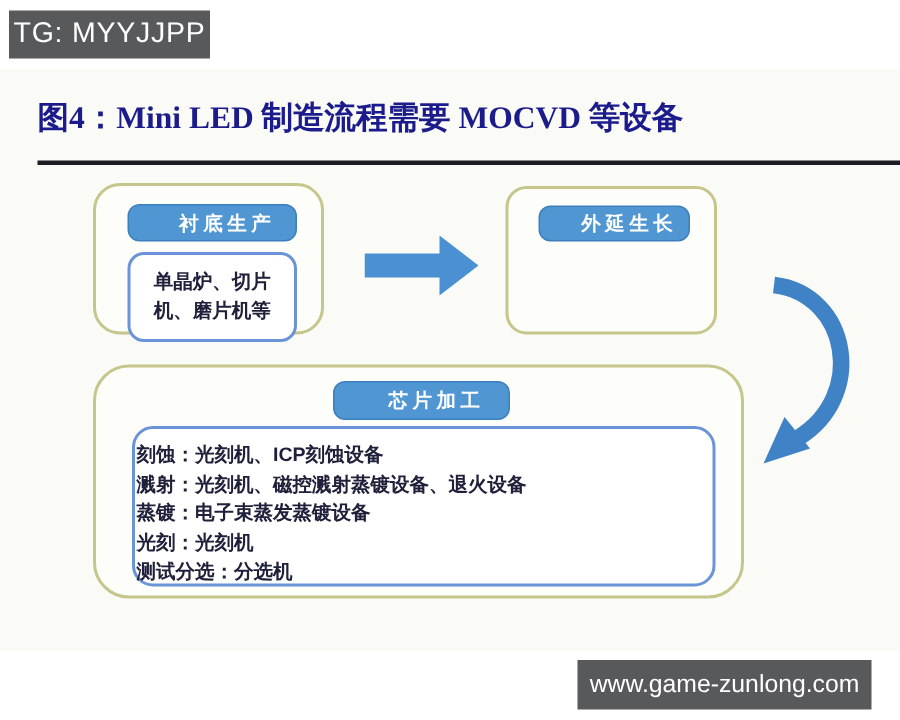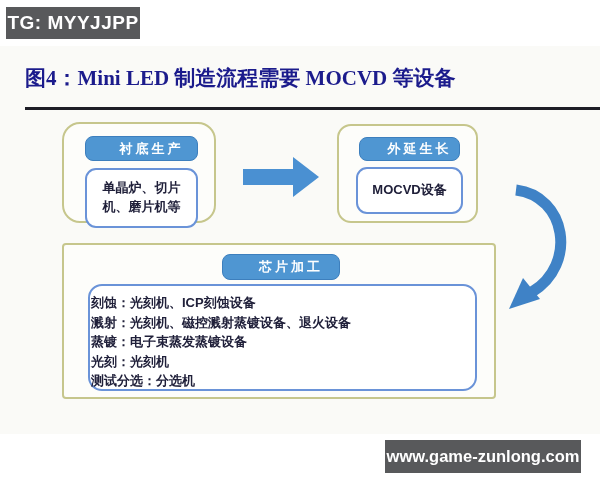--- a/index.html
+++ b/index.html
@@ -3,21 +3,21 @@
 <meta charset="utf-8">
 <style>
   html,body{margin:0;padding:0;}
   body{width:600px;height:480px;background:#ffffff;overflow:hidden;
        font-family:"Liberation Sans",sans-serif;}
   .stage{position:absolute;left:0;top:0;width:600px;height:480px;background:#ffffff;}
   .content-panel{position:absolute;left:0;top:46px;width:600px;height:388px;
        background:#fafaf7;}
   
   .badge{position:absolute;background:#58595b;color:#ffffff;
-       display:flex;align-items:center;justify-content:center;font-weight:bold;}
+       display:flex;align-items:center;justify-content:center;}
   .badge.tl{left:6px;top:7px;width:134px;height:32px;font-size:19px;letter-spacing:.5px;}
   .badge.br{left:385px;top:440px;width:196px;height:33px;font-size:16.5px;}
   
   .fig-title{position:absolute;left:25px;top:64px;width:560px;
        font-family:"Liberation Serif",serif;font-weight:700;font-size:21px;
        color:#1b1b8c;white-space:nowrap;}
   .title-rule{position:absolute;left:25px;top:107px;width:575px;height:3px;
        background:#1d1d26;}
   
   .outer-box{position:absolute;background:#fdfdfa;border:2px solid #c6c68c;
@@ -54,29 +54,28 @@
     <div class="inner-box" style="left:21px;top:44px;width:113px;height:60px;">单晶炉、切片机、磨片机等</div>
   </div>
 
   <svg class="arrow-svg" style="left:243px;top:157px;" width="76" height="40" viewBox="0 0 76 40">
     <rect x="0" y="12" width="51" height="16" fill="#4a90d2"></rect>
     <polygon points="50,0 76,20 50,40" fill="#4a90d2"></polygon>
   </svg>
 
   <div class="outer-box" style="left:337px;top:124px;width:141px;height:99px;border-radius:14px;">
     <div class="pill" style="left:20px;top:11px;width:101px;height:24px;">外延生长</div>
-    <div class="inner-box" style="left:17px;top:41px;width:107px;height:47px;">MOCVD设备</div>
   </div>
 
   <svg class="arrow-svg" style="left:502px;top:180px;" width="80" height="140" viewBox="0 0 80 140">
     <path d="M14,10 C64,16 76,84 30,112" fill="none" stroke="#3f82c6" stroke-width="11"></path>
     <polygon points="7,129 38,119 21,98" fill="#3f82c6"></polygon>
   </svg>
 
-  <div class="outer-box" style="left:62px;top:243px;width:434px;height:156px;border-radius:4px;">
+  <div class="outer-box" style="left:62px;top:243px;width:434px;height:156px;border-radius:24px;">
     <div class="pill" style="left:158px;top:9px;width:118px;height:26px;">芯片加工</div>
     <div class="inner-list" style="left:24px;top:39px;width:389px;height:107px;">
       <div>刻蚀：光刻机、ICP刻蚀设备</div>
       <div>溅射：光刻机、磁控溅射蒸镀设备、退火设备</div>
       <div>蒸镀：电子束蒸发蒸镀设备</div>
       <div>光刻：光刻机</div>
       <div>测试分选：分选机</div>
     </div>
   </div>
 

